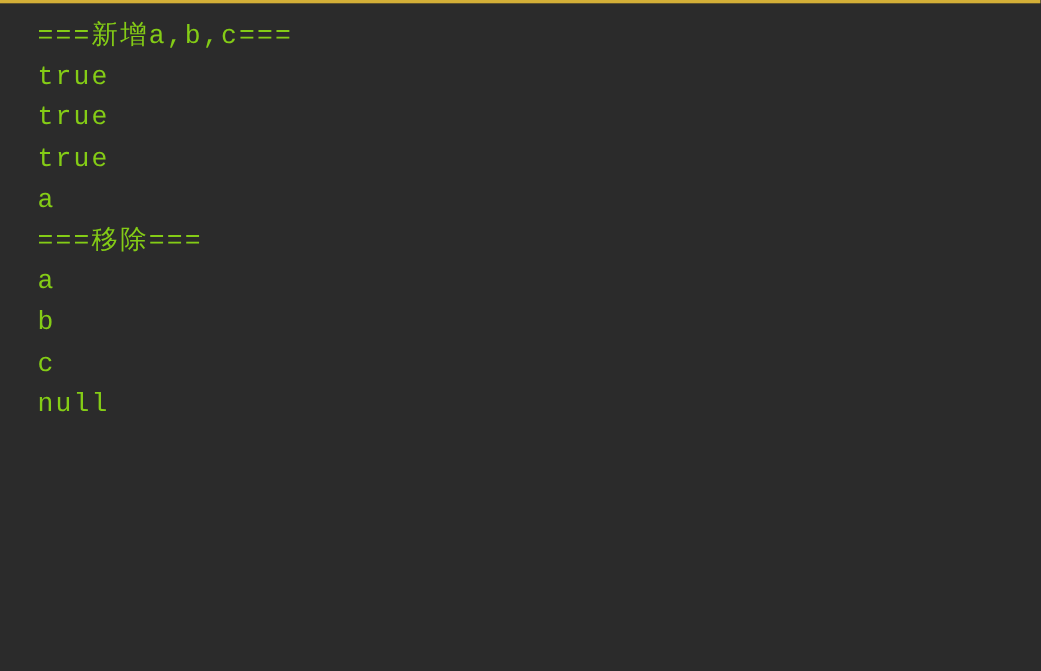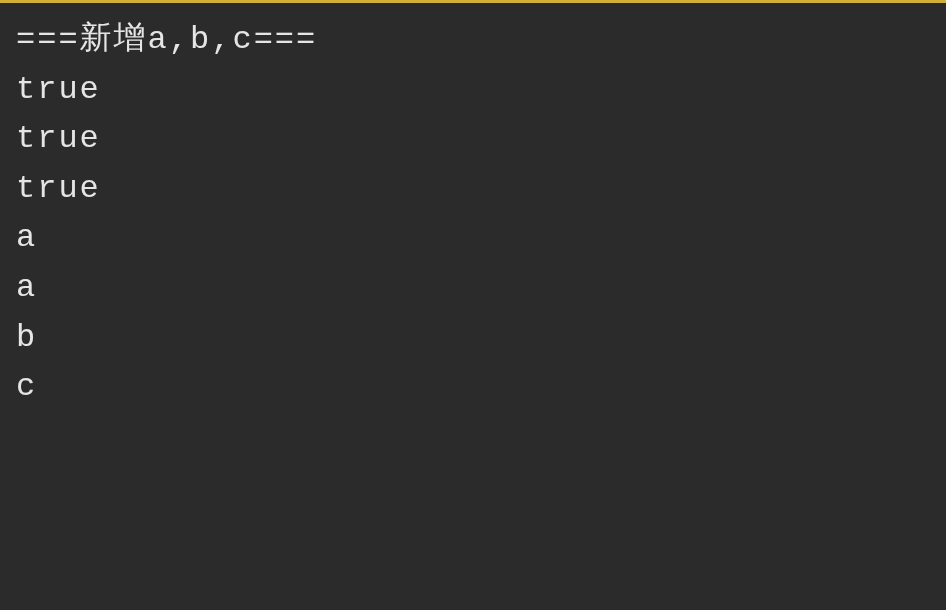--- a/index.html
+++ b/index.html
@@ -13,38 +13,40 @@
       height: 610px;
       overflow: hidden;
       font-family: 'Courier New', monospace;
     }
     .top-bar {
       height: 3px;
       background-color: #d4af37;
       width: 100%;
     }
     .console-output {
-      padding: 12px 16px;
-      color: #e5e5e5;
-      font-size: 32px;
+      padding: 12px 34px;
+      color: #84cc16;
+      font-size: 24px;
       line-height: 1.55;
       letter-spacing: 2px;
     }
     .console-line {
       white-space: pre;
       font-family: 'Courier New', 'Menlo', monospace;
     }
   </style>
 </head>
 <body>
 
 <div class="top-bar"></div>
 
 <div class="console-output">
   <div class="console-line">===新增a,b,c===</div>
   <div class="console-line">true</div>
   <div class="console-line">true</div>
   <div class="console-line">true</div>
   <div class="console-line">a</div>
+  <div class="console-line">===移除===</div>
   <div class="console-line">a</div>
   <div class="console-line">b</div>
   <div class="console-line">c</div>
+  <div class="console-line">null</div>
 </div>
 
 </body></html>

